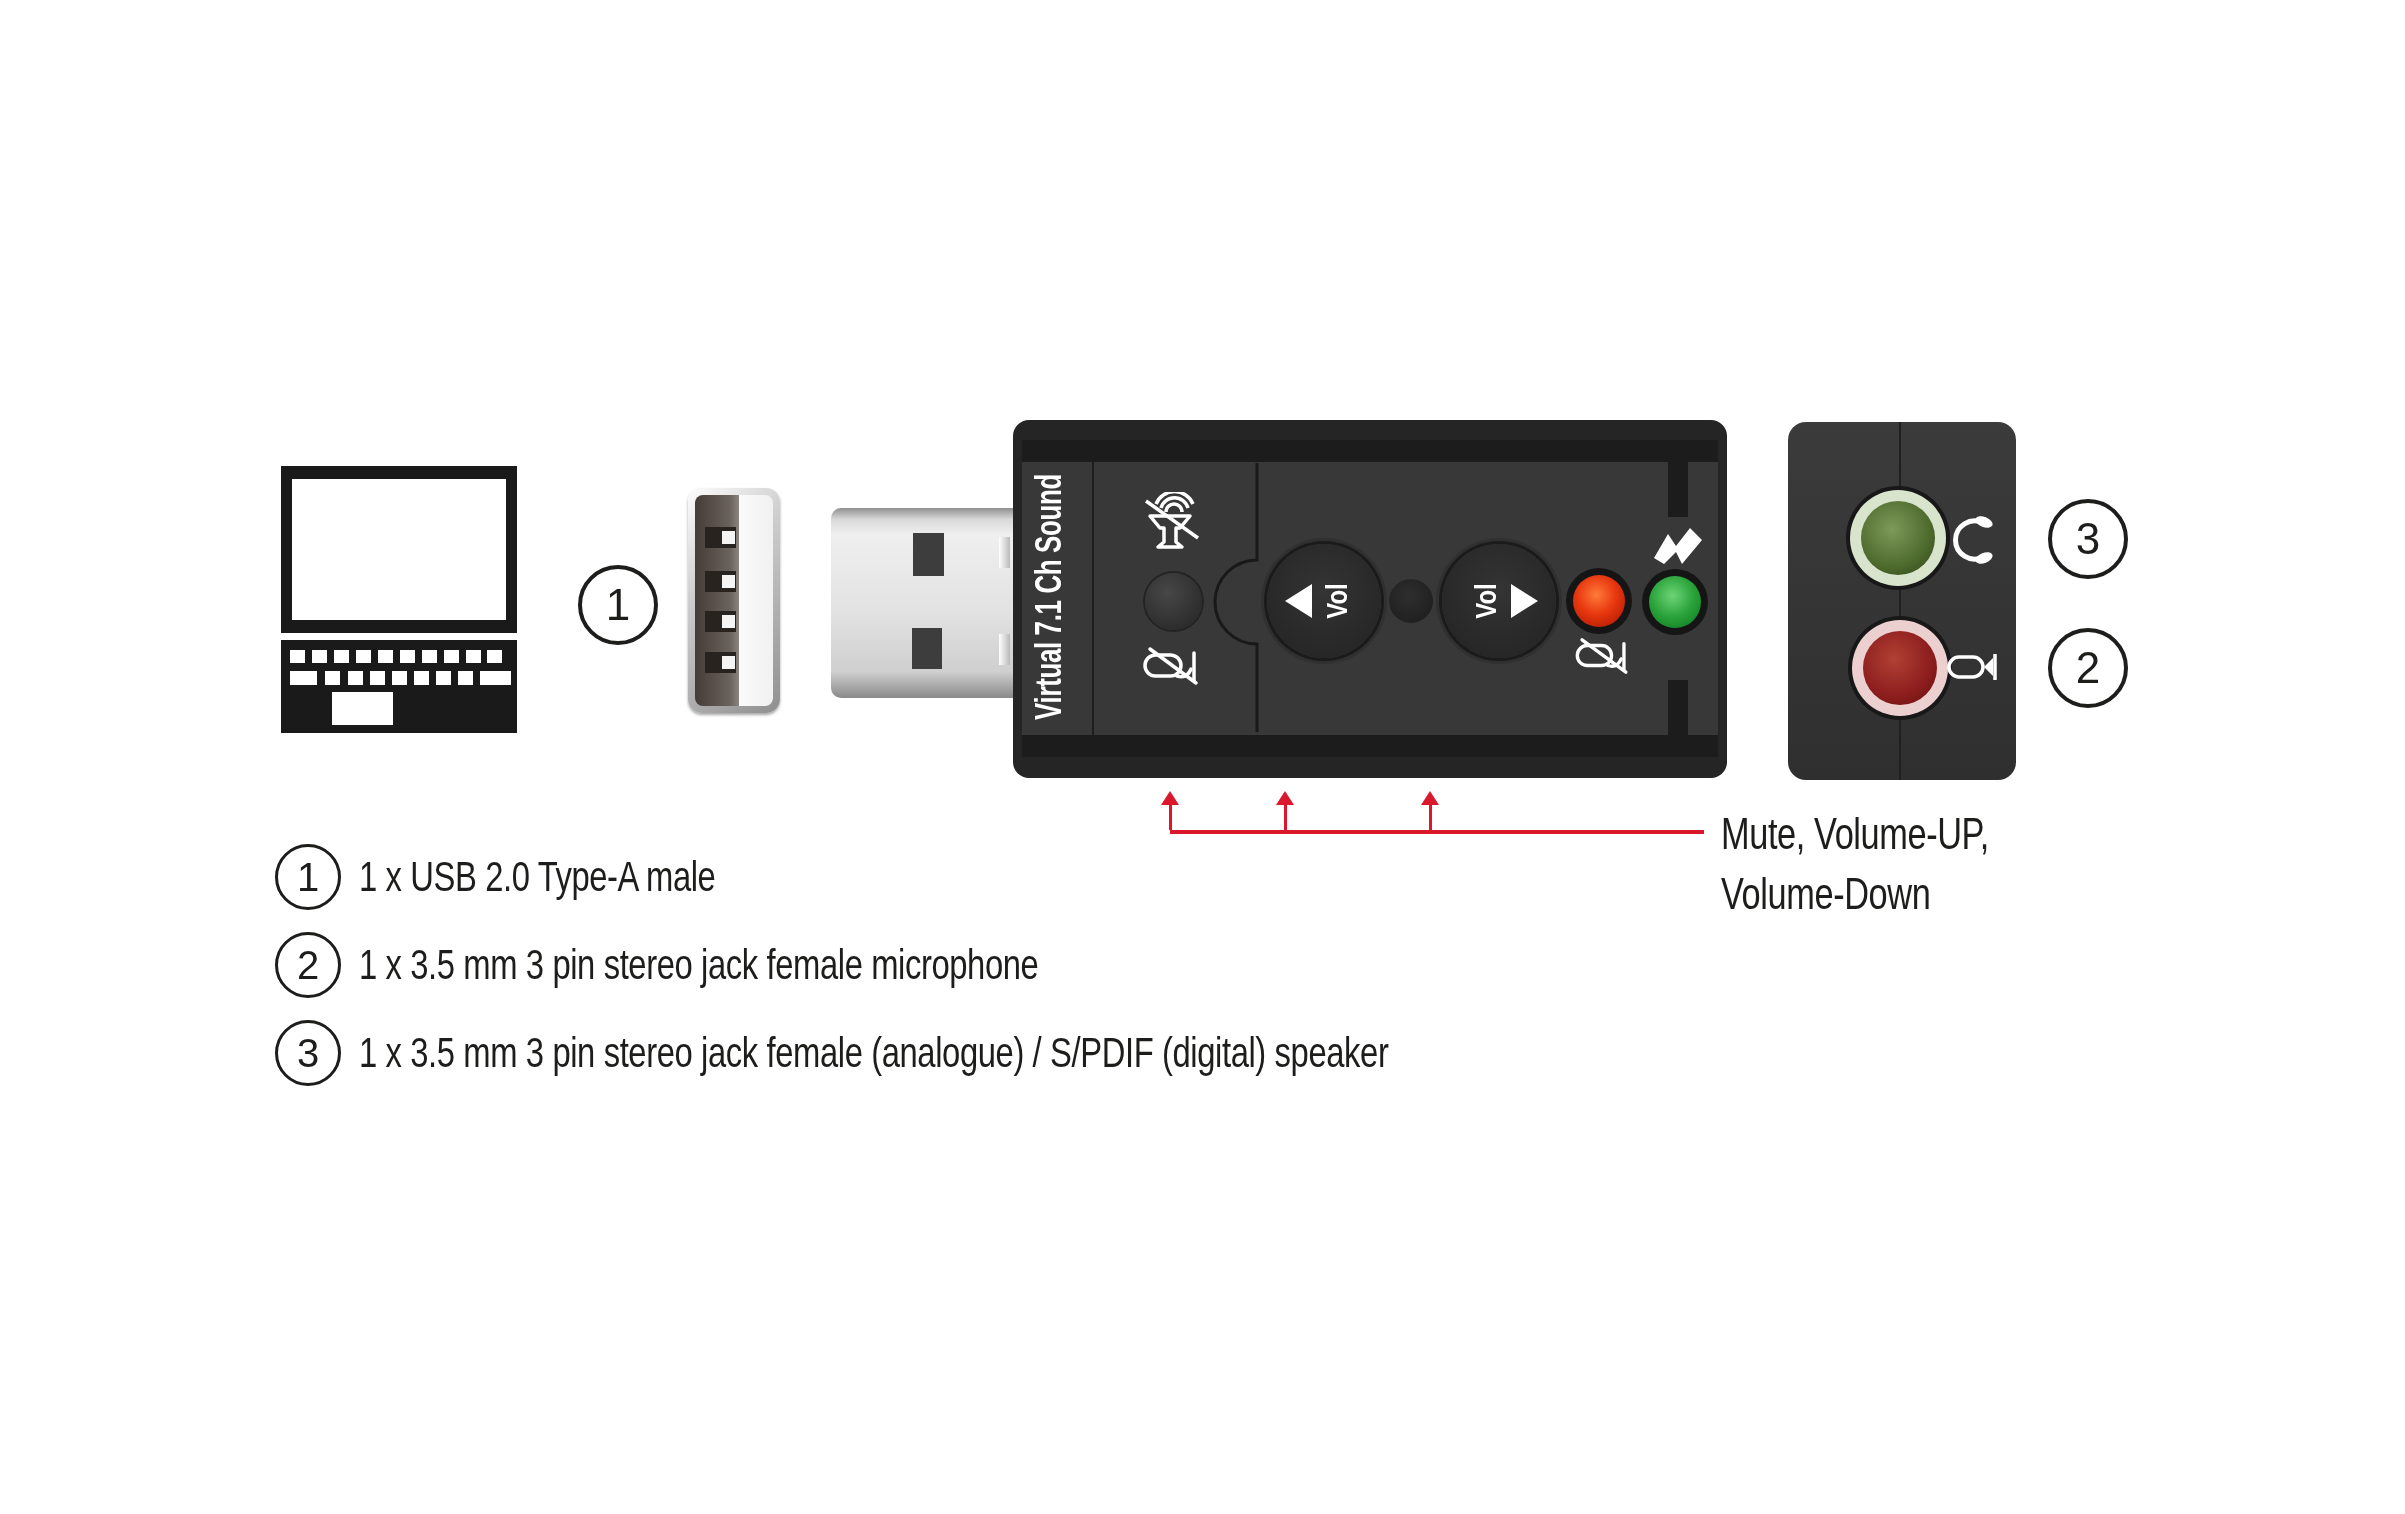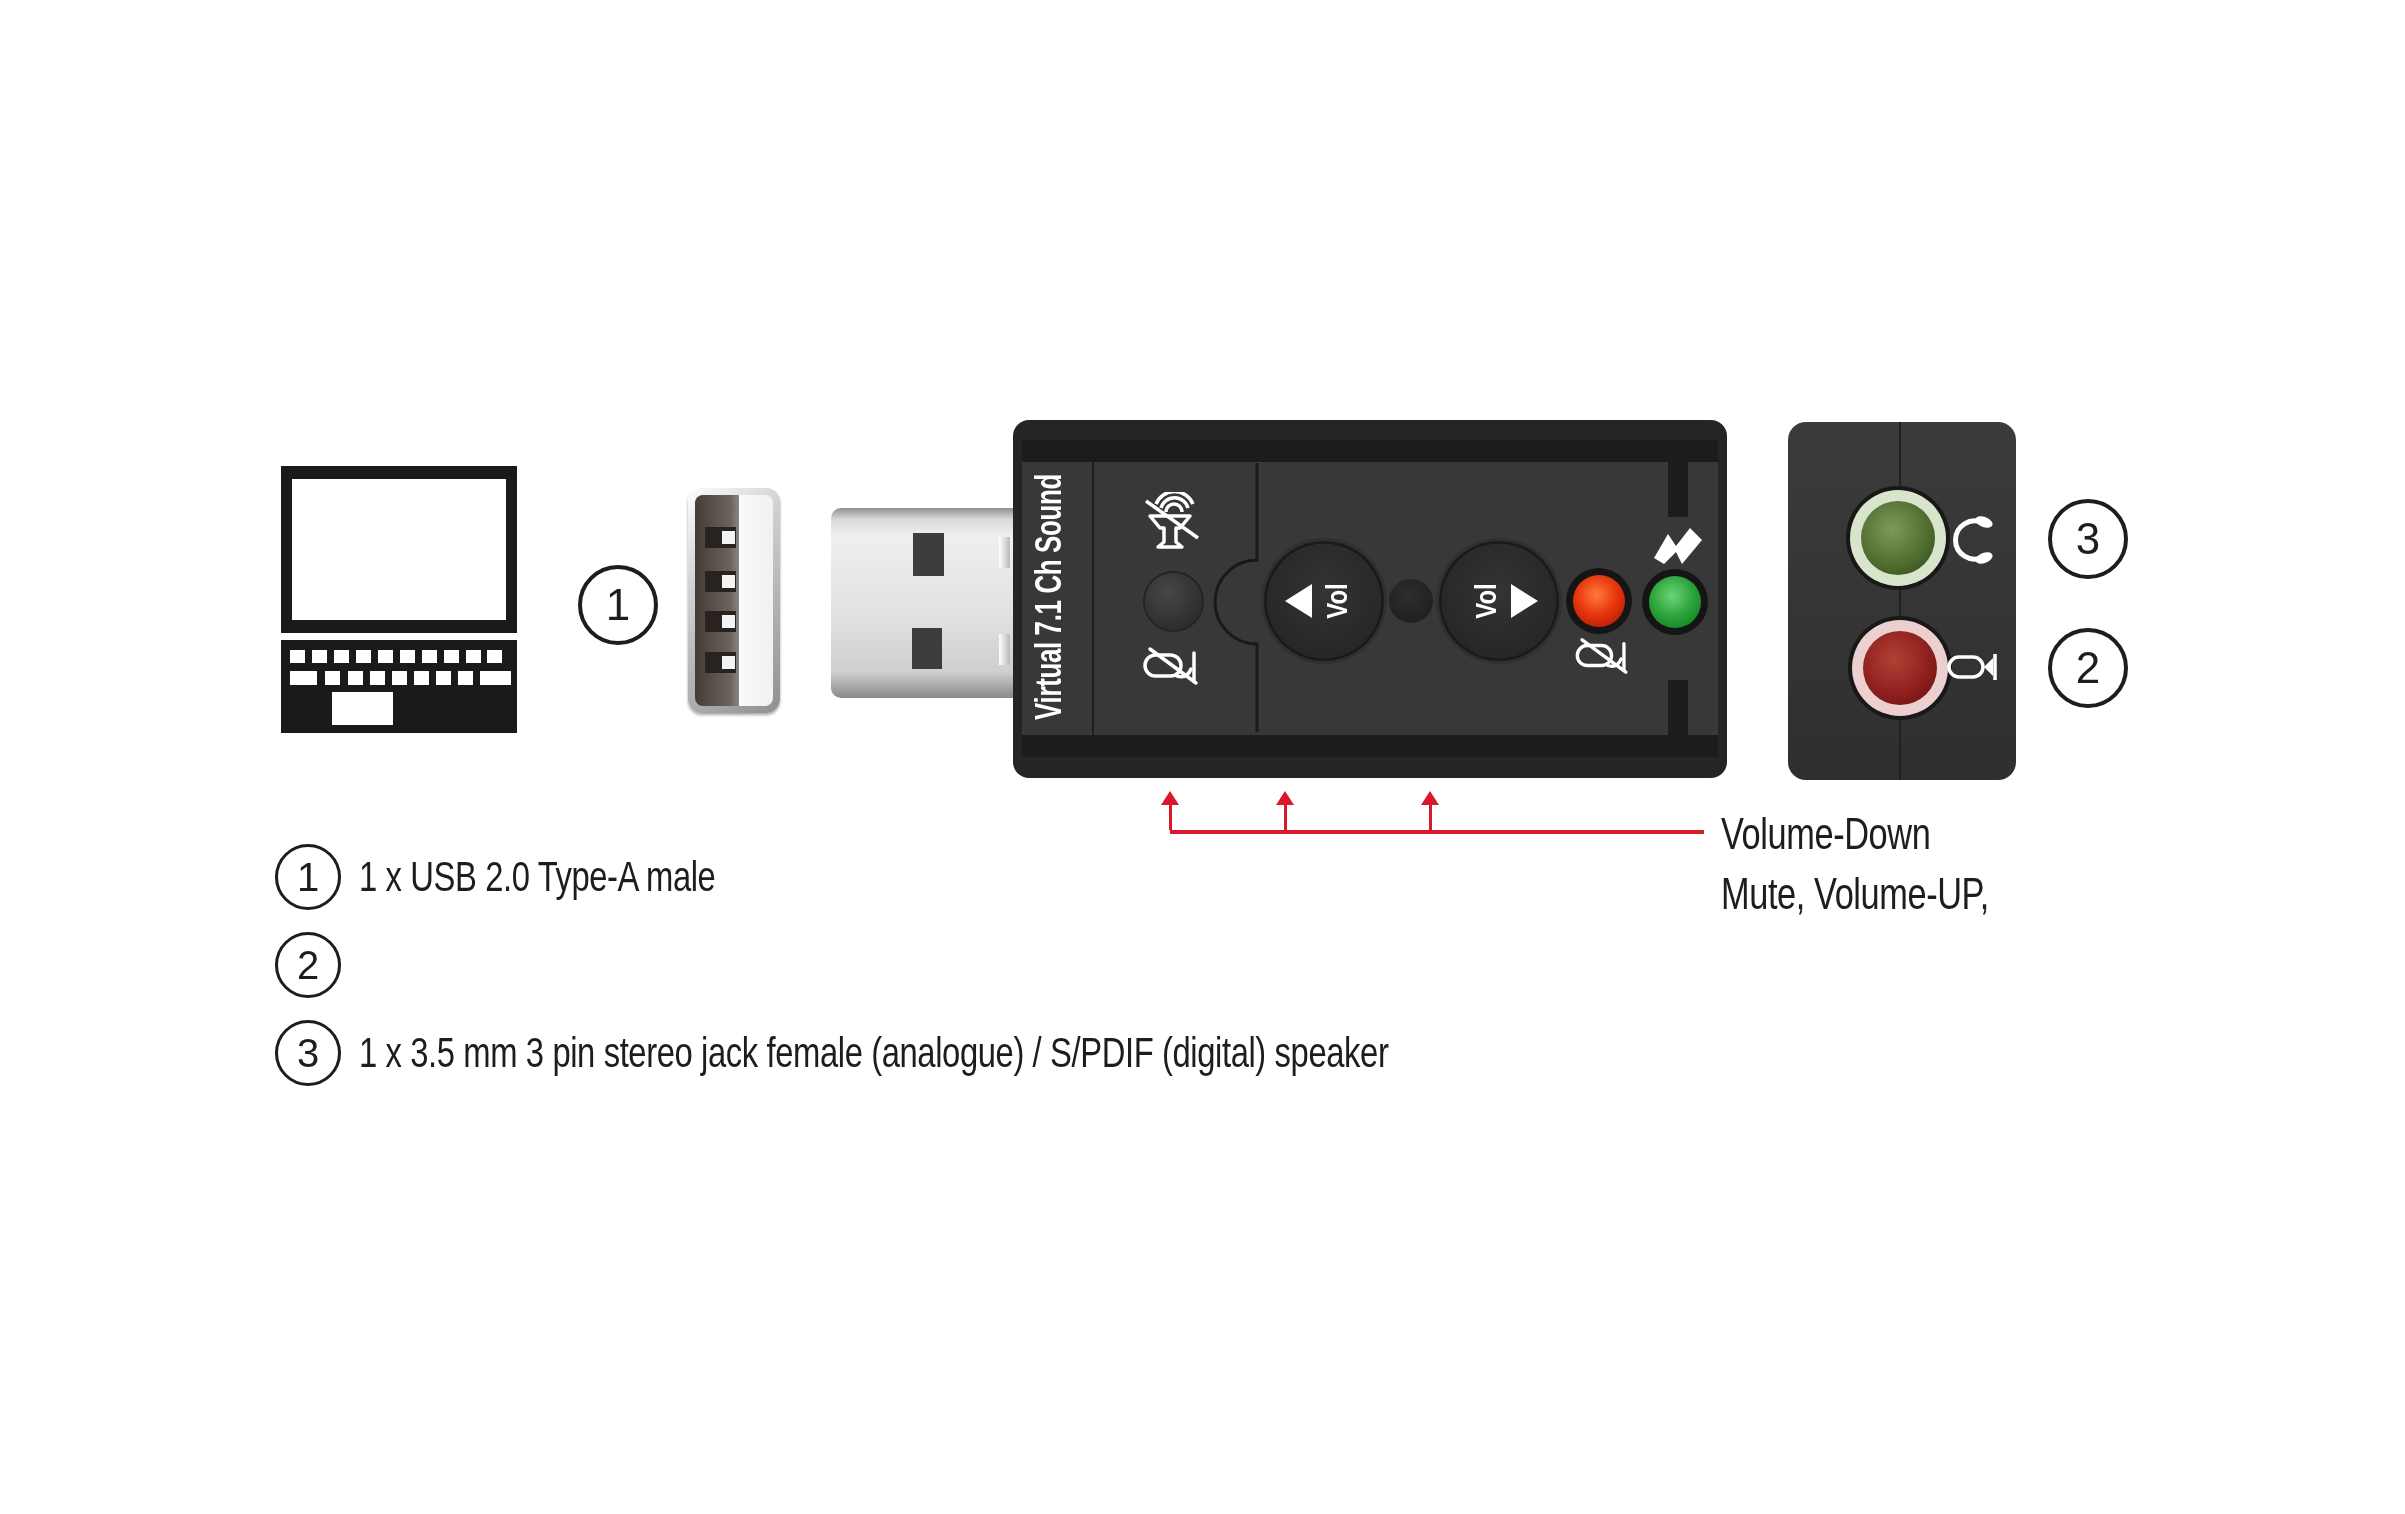--- a/index.html
+++ b/index.html
@@ -237,36 +237,39 @@
 
   <div class="red-line" style="left:1170px;top:830px;width:534px;height:4px;"></div>
   <div class="red-line" style="left:1169px;top:805px;width:3px;height:25px;"></div>
   <div class="red-line" style="left:1284px;top:805px;width:3px;height:25px;"></div>
   <div class="red-line" style="left:1429px;top:805px;width:3px;height:25px;"></div>
   <div class="arrow-head" style="left:1161px;top:791px;"></div>
   <div class="arrow-head" style="left:1276px;top:791px;"></div>
   <div class="arrow-head" style="left:1421px;top:791px;"></div>
 
   <div class="fk">
+    <div><span class="cond">Mute, Volume-UP,</span></div>
     <div><span class="cond">Volume-Down</span></div>
-    <div><span class="cond">Mute, Volume-UP,</span></div>
   </div>
 
   <div class="legend-row" style="left:275px;top:845px;">
     <div class="callout small">
       <span>1</span>
     </div>
     <div class="legend-text">
       <span class="cond">1 x USB 2.0 Type-A male</span>
     </div>
   </div>
   <div class="legend-row" style="left:275px;top:933px;">
     <div class="callout small">
       <span>2</span>
     </div>
+    <div class="legend-text">
+      <span class="cond">1 x 3.5 mm 3 pin stereo jack female microphone</span>
+    </div>
   </div>
   <div class="legend-row" style="left:275px;top:1021px;">
     <div class="callout small">
       <span>3</span>
     </div>
     <div class="legend-text">
       <span class="cond">1 x 3.5 mm 3 pin stereo jack female (analogue) / S/PDIF (digital) speaker</span>
     </div>
   </div>
 

